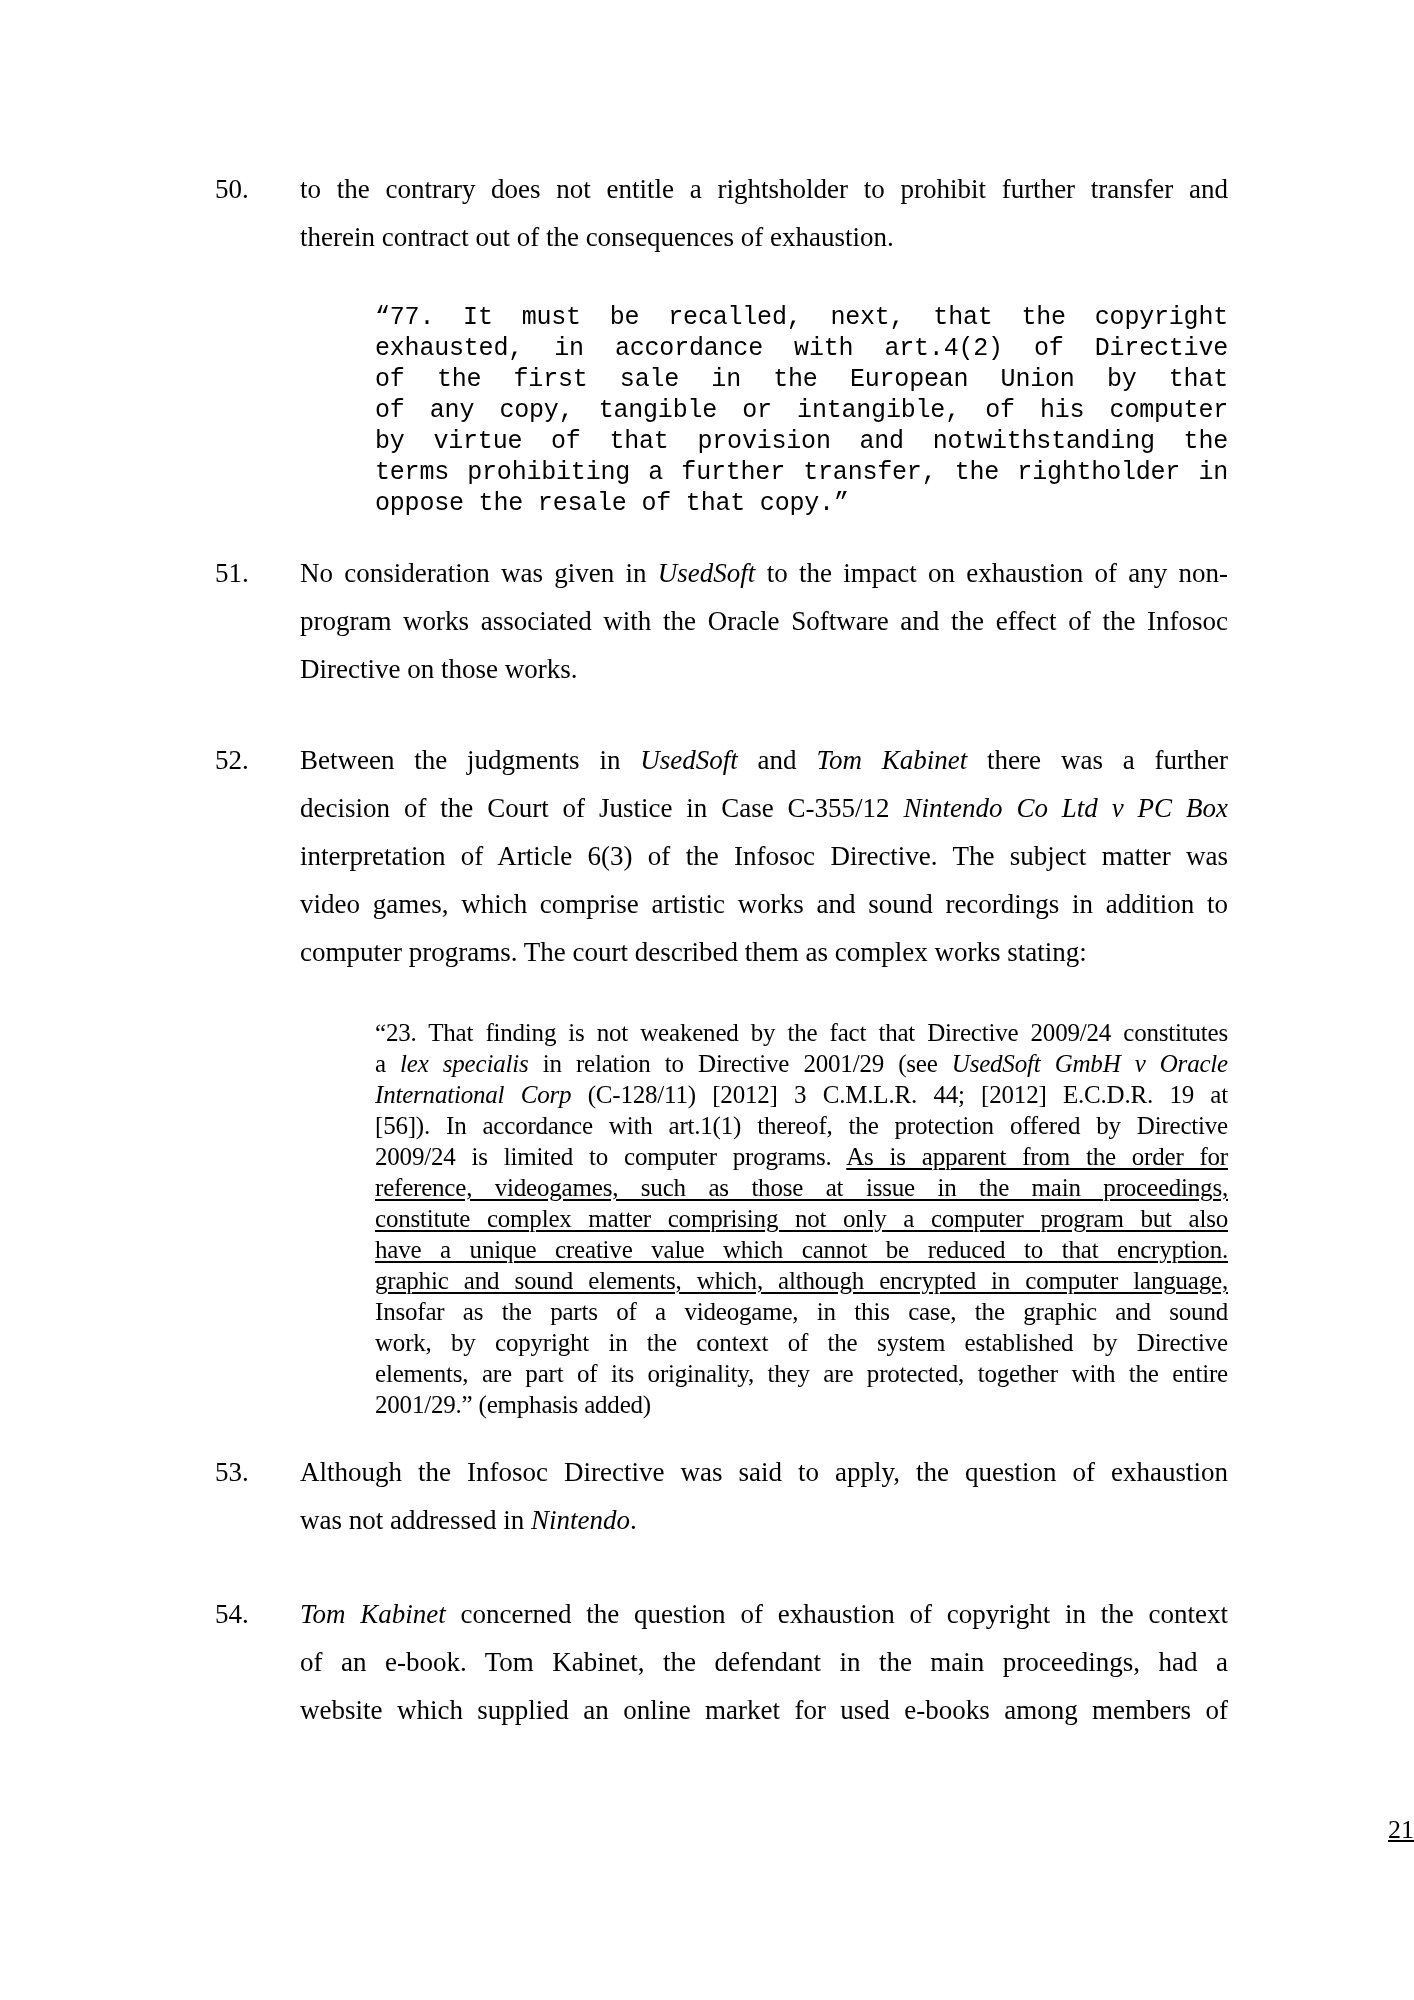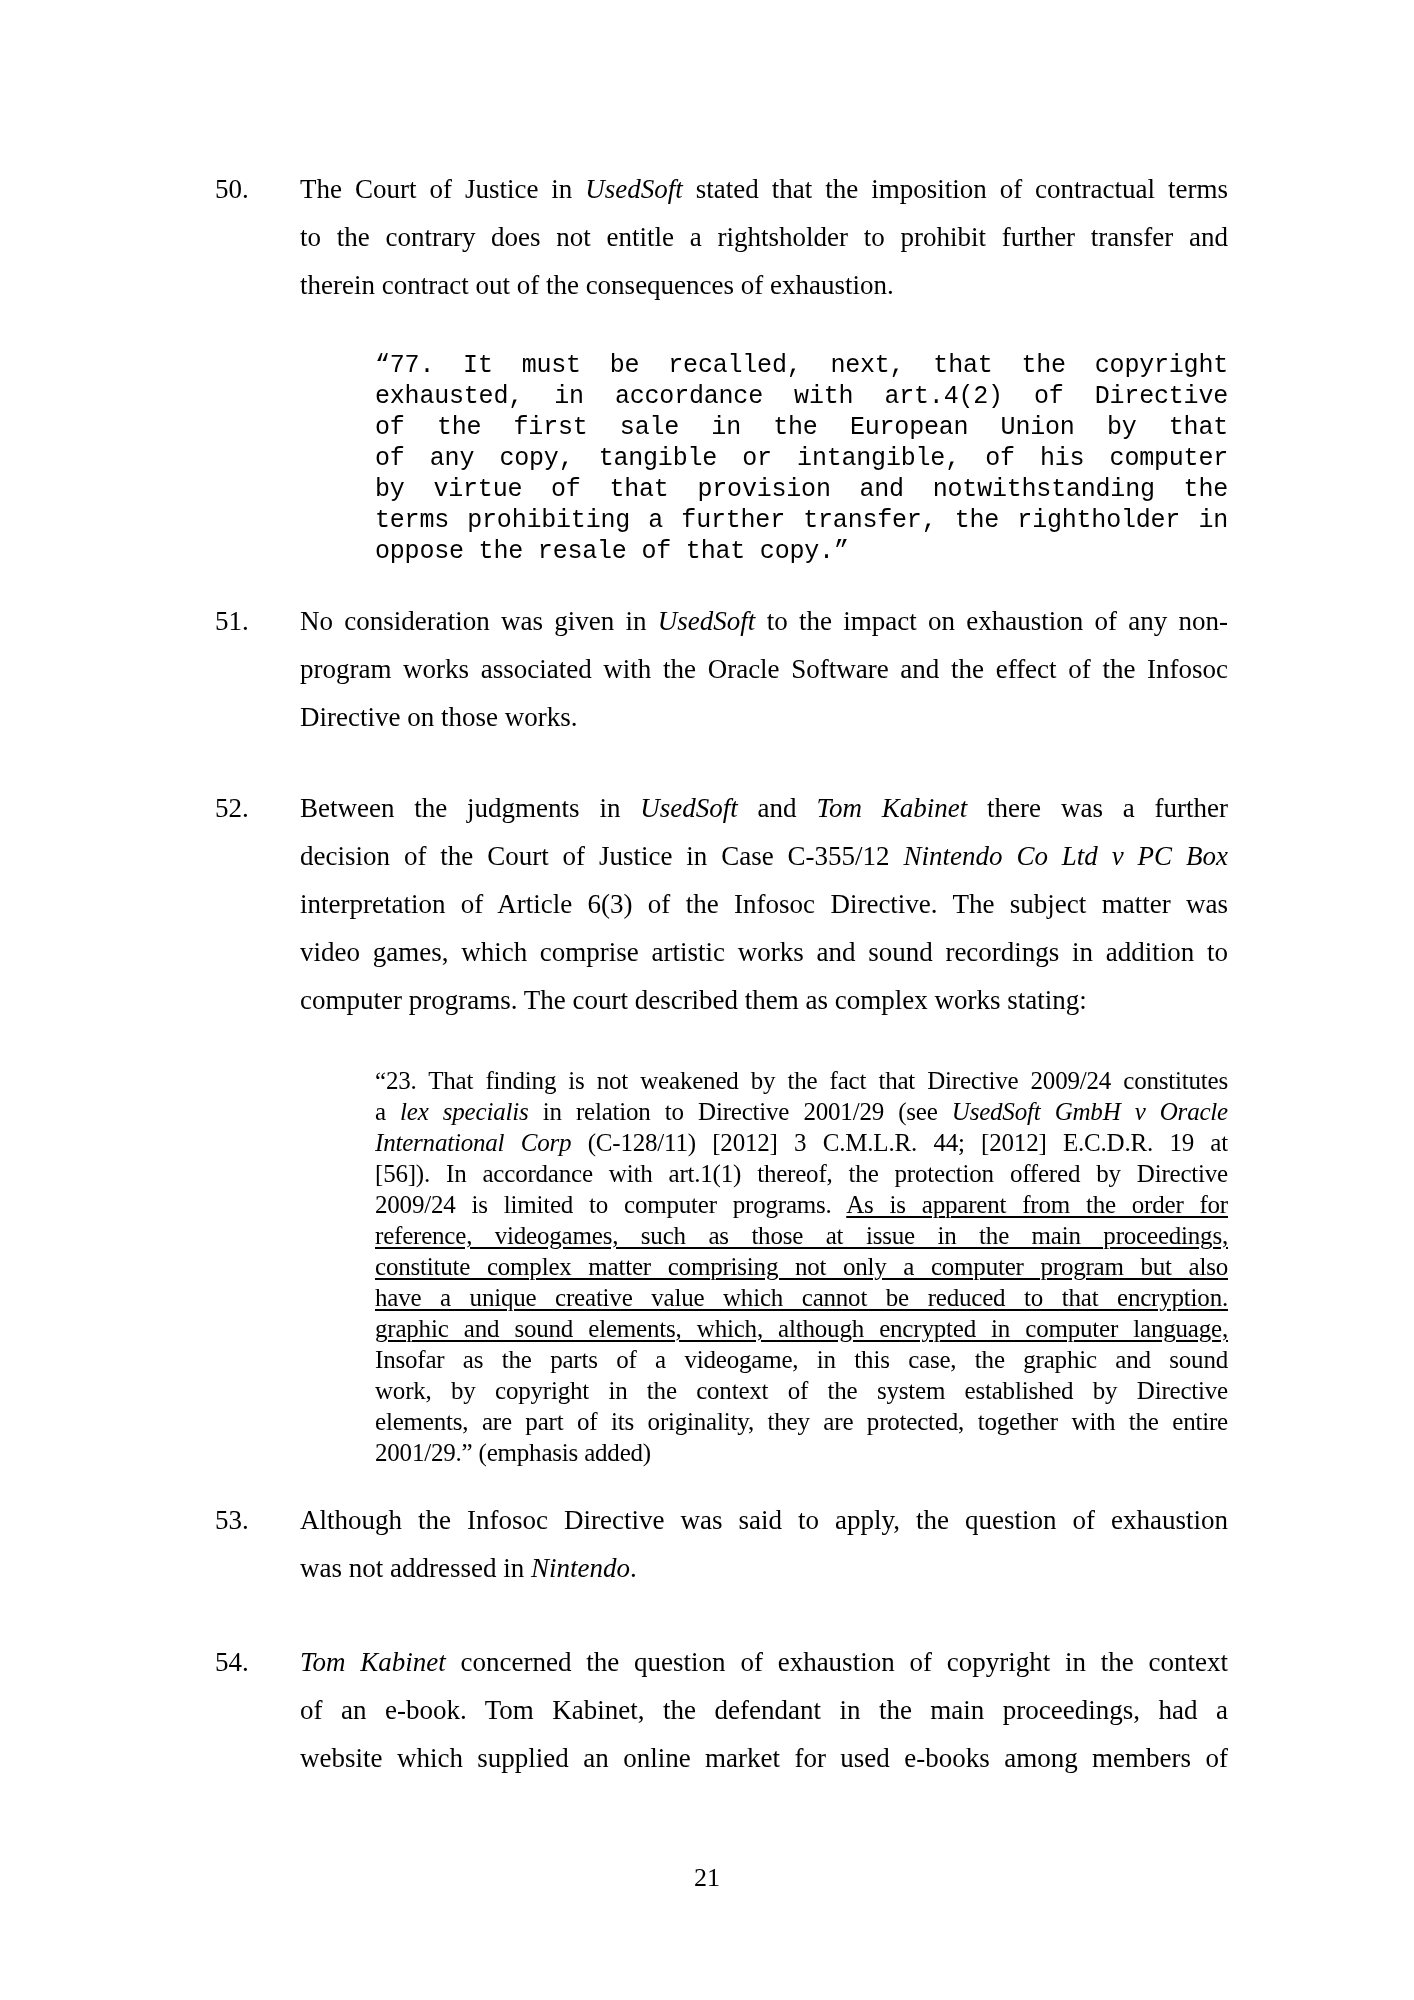--- a/index.html
+++ b/index.html
@@ -47,33 +47,33 @@
   
   .b0 { margin-top: 165px; }
   .b1 { margin-top: 41px; font-family: Liberation Mono, monospace; }
   .b2 { margin-top: 30px; }
   .b3 { margin-top: 43px; }
   .b4 { margin-top: 41px; }
   .b5 { margin-top: 28px; }
   .b6 { margin-top: 46px; }
   .footer {
     margin-top: 80px;
-    text-align: center;
+    text-align: right;
     font-size: 26px;
     line-height: 31px;
+    text-decoration: underline;
   }
 </style>
 </head>
 <body style="background: rgb(255, 255, 255); color: rgb(0, 0, 0);">
 
 <main>
     <div class="para b0">
       <span class="num">50.</span>
       <div class="pbody">
-        <div class="line just"><span>The Court of Justice in </span><span class="it">UsedSoft</span><span> stated that the imposition of contractual terms</span></div>
         <div class="line just"><span>to the contrary does not entitle a rightsholder to prohibit further transfer and</span></div>
         <div class="line"><span>therein contract out of the consequences of exhaustion.</span></div>
       </div>
     </div>
     <div class="quote b1">
       <div class="pbody">
         <div class="line just"><span>“77. It must be recalled, next, that the copyright holder’s distribution right is</span></div>
         <div class="line just"><span>exhausted, in accordance with art.4(2) of Directive 2009/24, on the occasion</span></div>
         <div class="line just"><span>of the first sale in the European Union by that rightholder, or with his consent,</span></div>
         <div class="line just"><span>of any copy, tangible or intangible, of his computer program. It follows that,</span></div>

